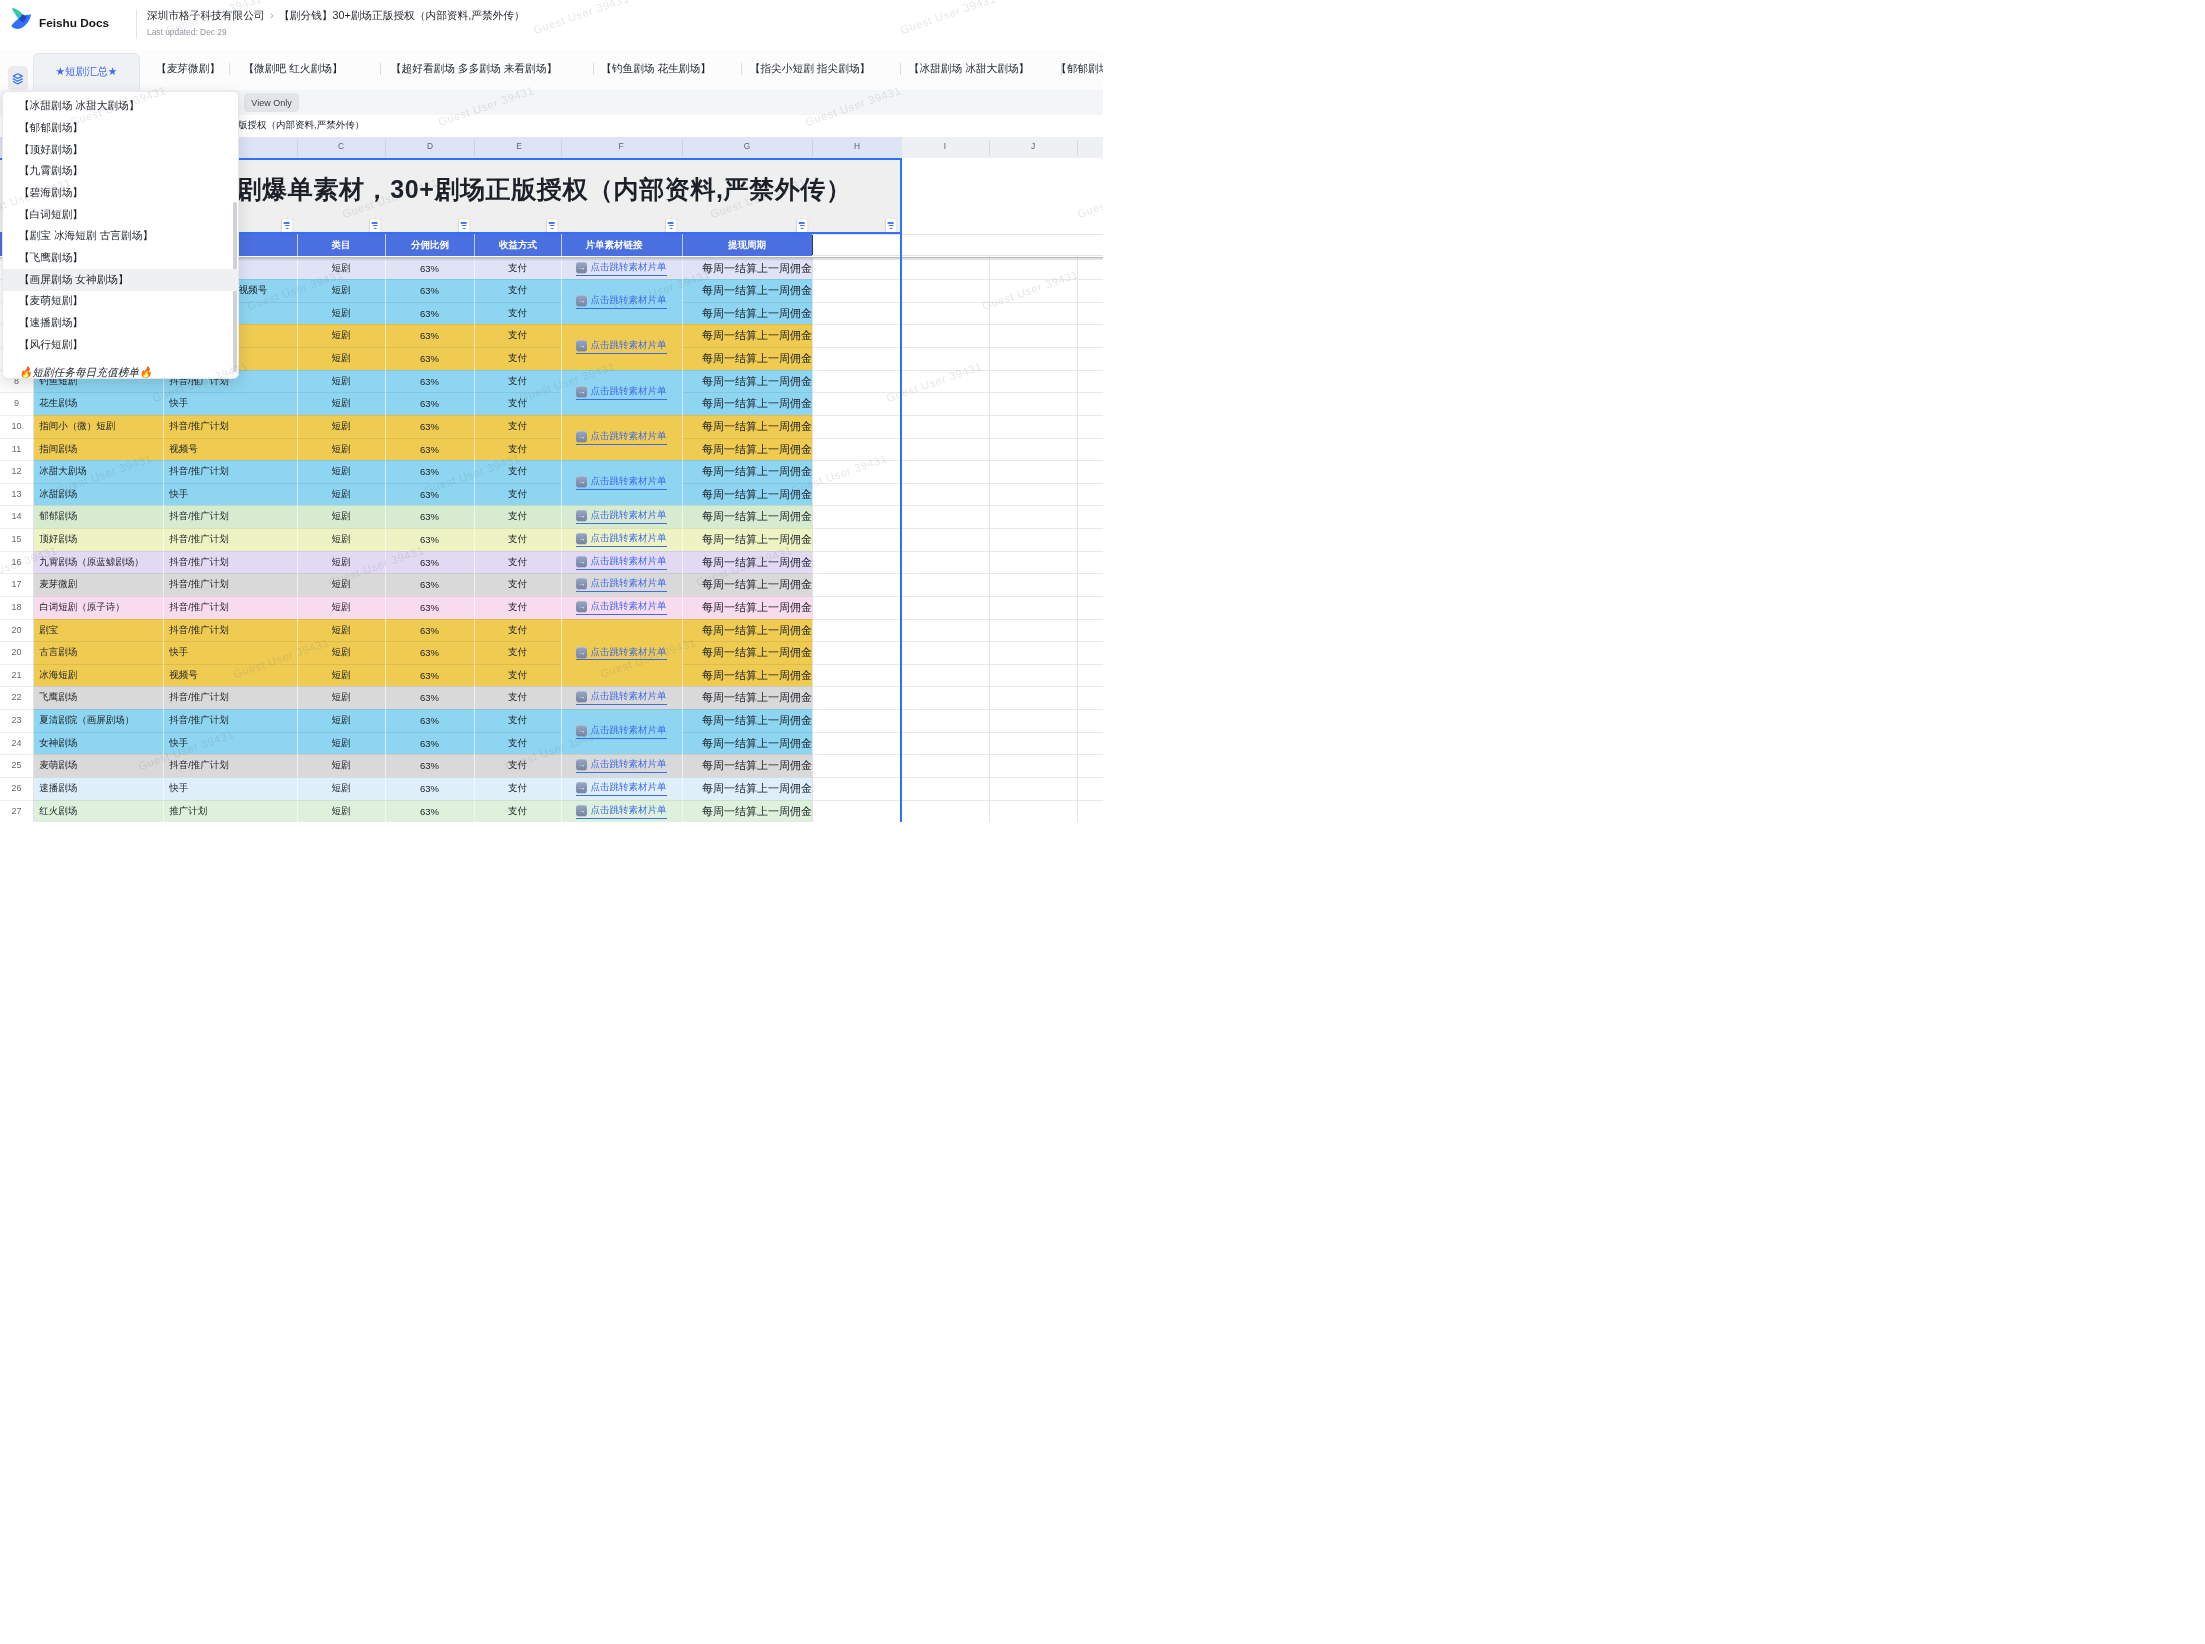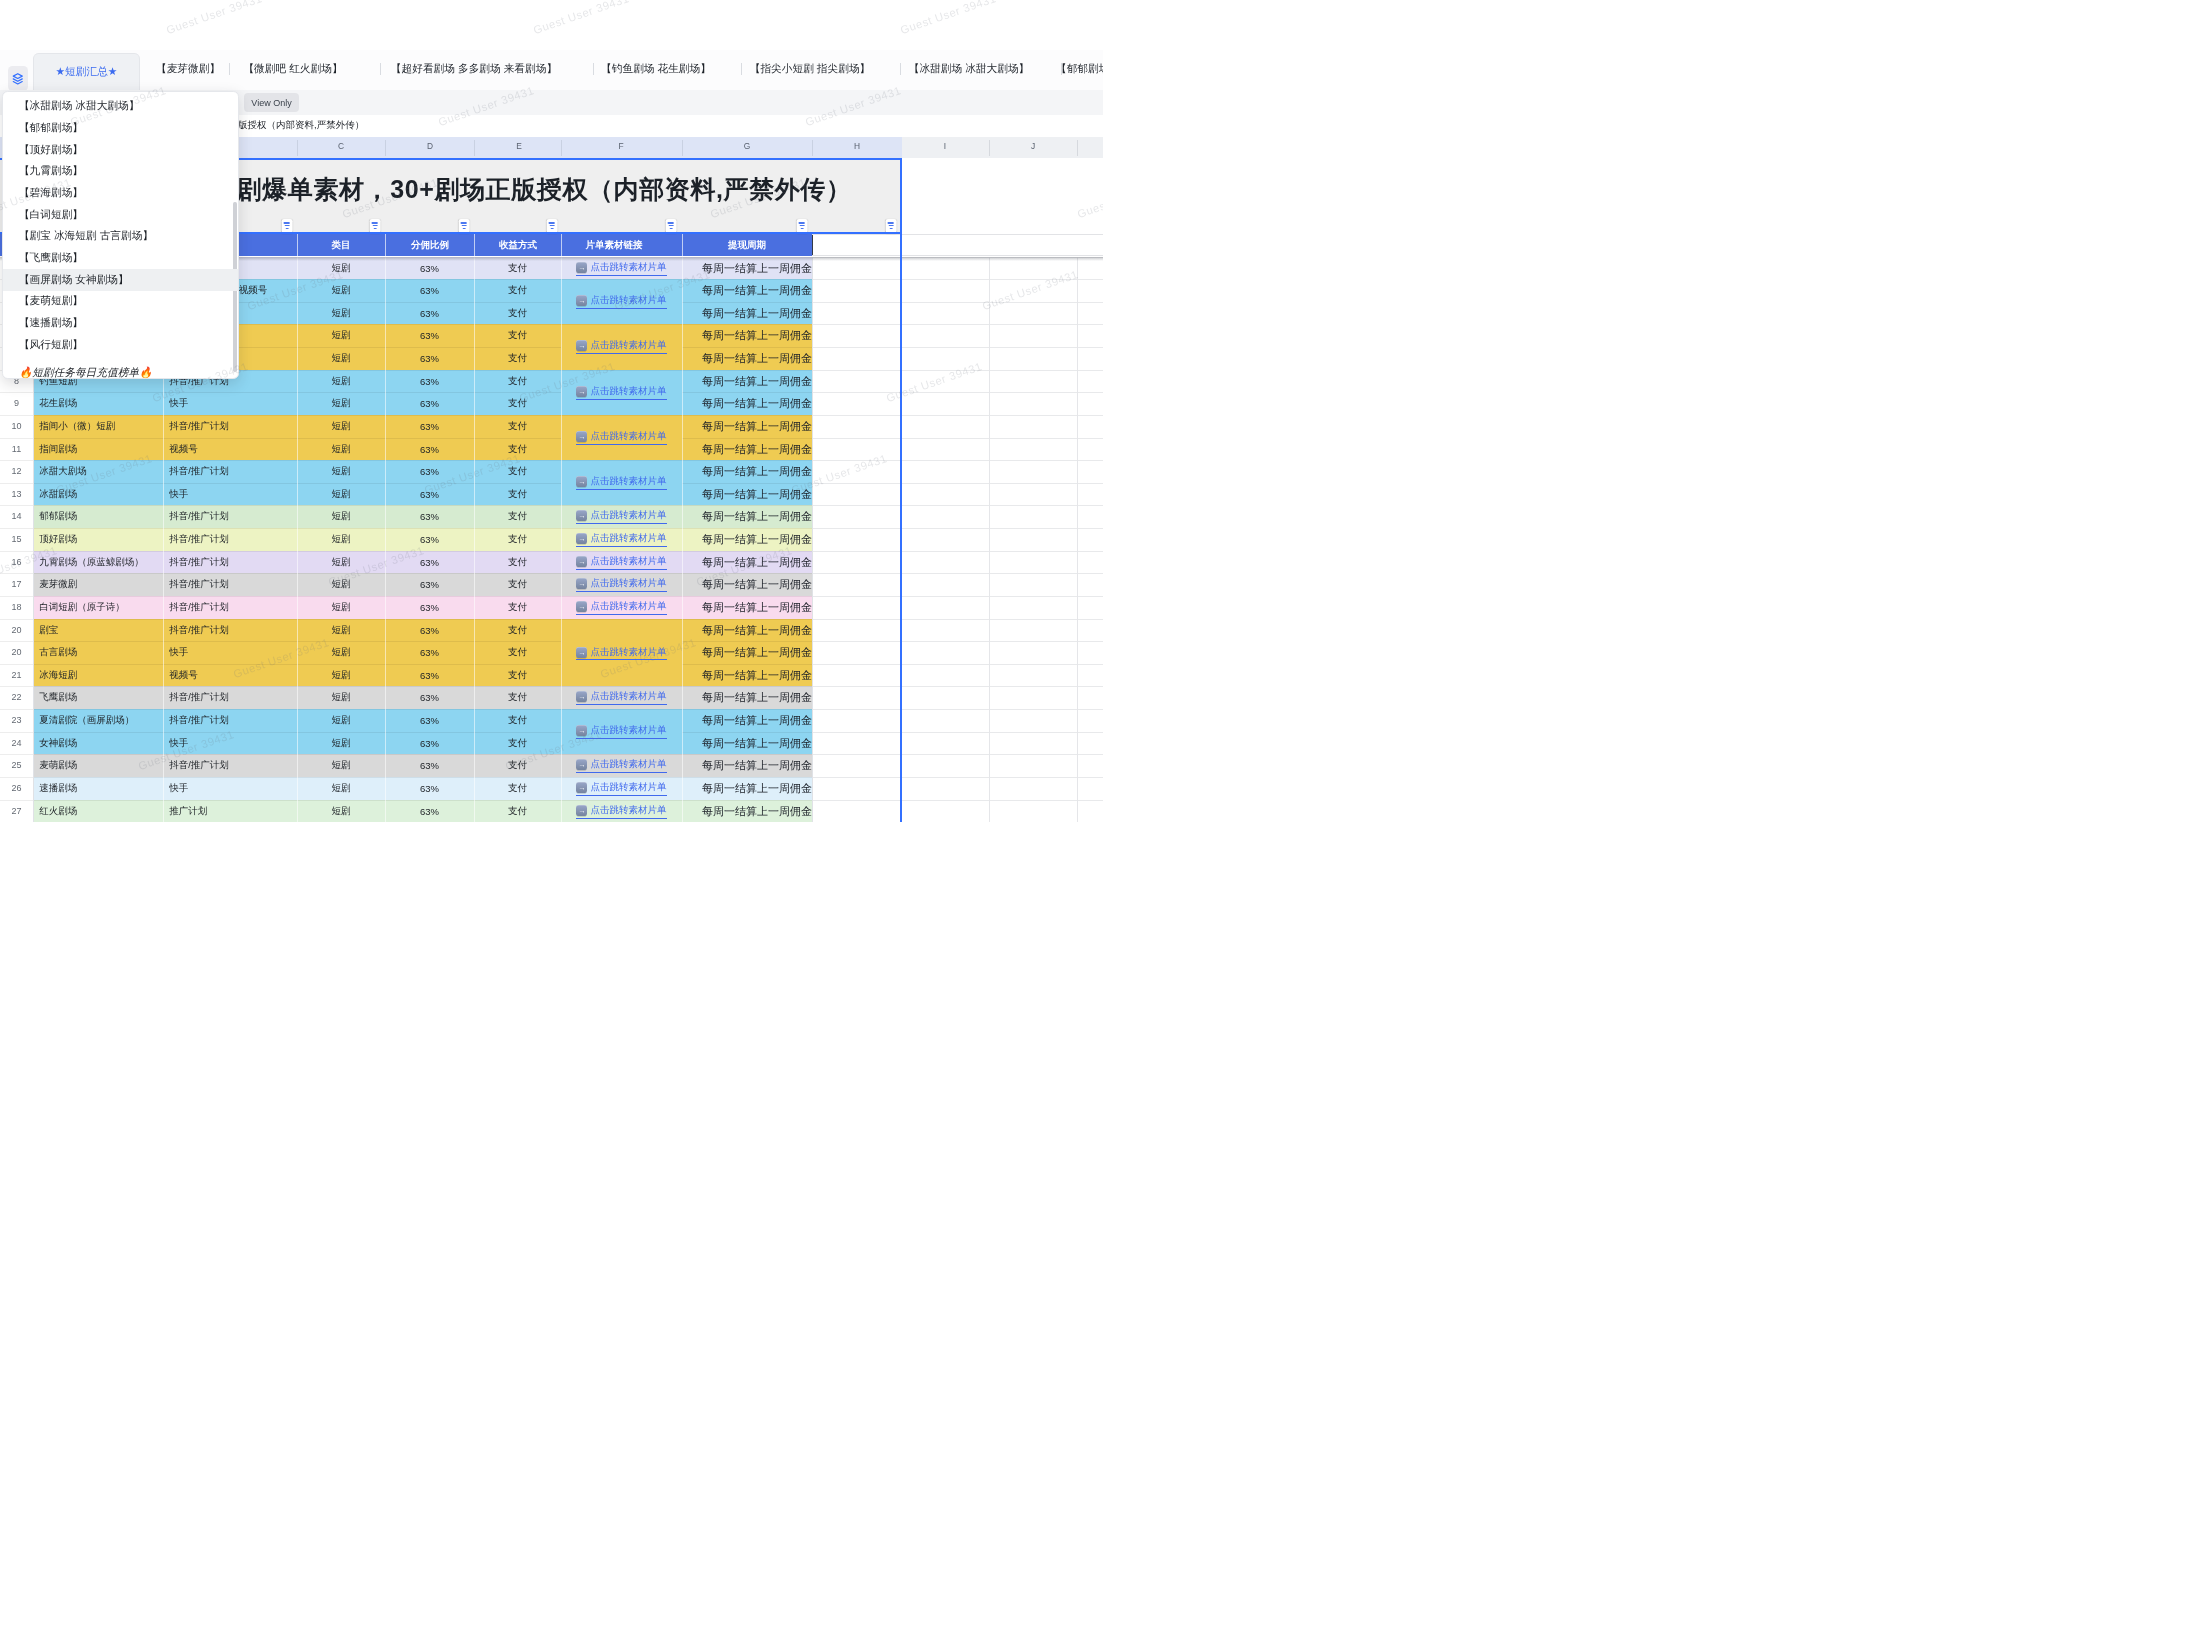--- a/index.html
+++ b/index.html
@@ -90,20 +90,33 @@
   .dd-thumb{position:absolute;right:1.7px;top:110px;width:3.4px;height:170px;background:#cfd1d6;border-radius:1.7px;}
   
   .wm{position:absolute;z-index:50;font-size:11.2px;letter-spacing:0.6px;color:rgba(105,112,125,0.17);
       transform:rotate(-19deg);white-space:nowrap;pointer-events:none;}
 </style>
 </head>
 <body>
 
 <div class="page">
 
+  <div class="abs app-header">
+    <svg class="abs logo" viewBox="0 0 36 40">
+      <path fill="#35c8a7" d="M3 1 C9 2 16 6 20 11 L14 19 C9 13 5 7 3 1 Z"></path>
+      <path fill="#3370ff" d="M34 12 C32 22 25 32 15 35 C10 36 5 34 2 30 C8 23 12 19 18 16 C23 13 29 12 34 12 Z"></path>
+      <path fill="#1a47c4" d="M20 11 L14 19 C16.5 21.5 19 23.5 22 25 L27 16 C25 14 22.5 12.3 20 11 Z"></path>
+    </svg>
+    <div class="abs brand">Feishu Docs</div>
+    <div class="abs hdr-divider"></div>
+    <div class="abs breadcrumb">
+      <span>深圳市格子科技有限公司</span><span class="crumb-sep">›</span><span>【剧分钱】30+剧场正版授权（内部资料,严禁外传）</span>
+    </div>
+    <div class="abs last-updated">Last updated: Dec 29</div>
+  </div>
 
   <div class="abs tab-strip"></div>
   <div class="abs layers-chip">
     <svg width="13.5" height="13.5" viewBox="0 0 24 24" fill="none" stroke="#3370ff" stroke-width="2.1" stroke-linejoin="round" stroke-linecap="round">
       <path d="M12 3 L20 7.3 12 11.6 4 7.3 Z"></path>
       <path d="M4 12.2 L12 16.5 20 12.2"></path>
       <path d="M4 17 L12 21.3 20 17"></path>
     </svg>
   </div>
   <div class="abs tab-active">★短剧汇总★</div>

